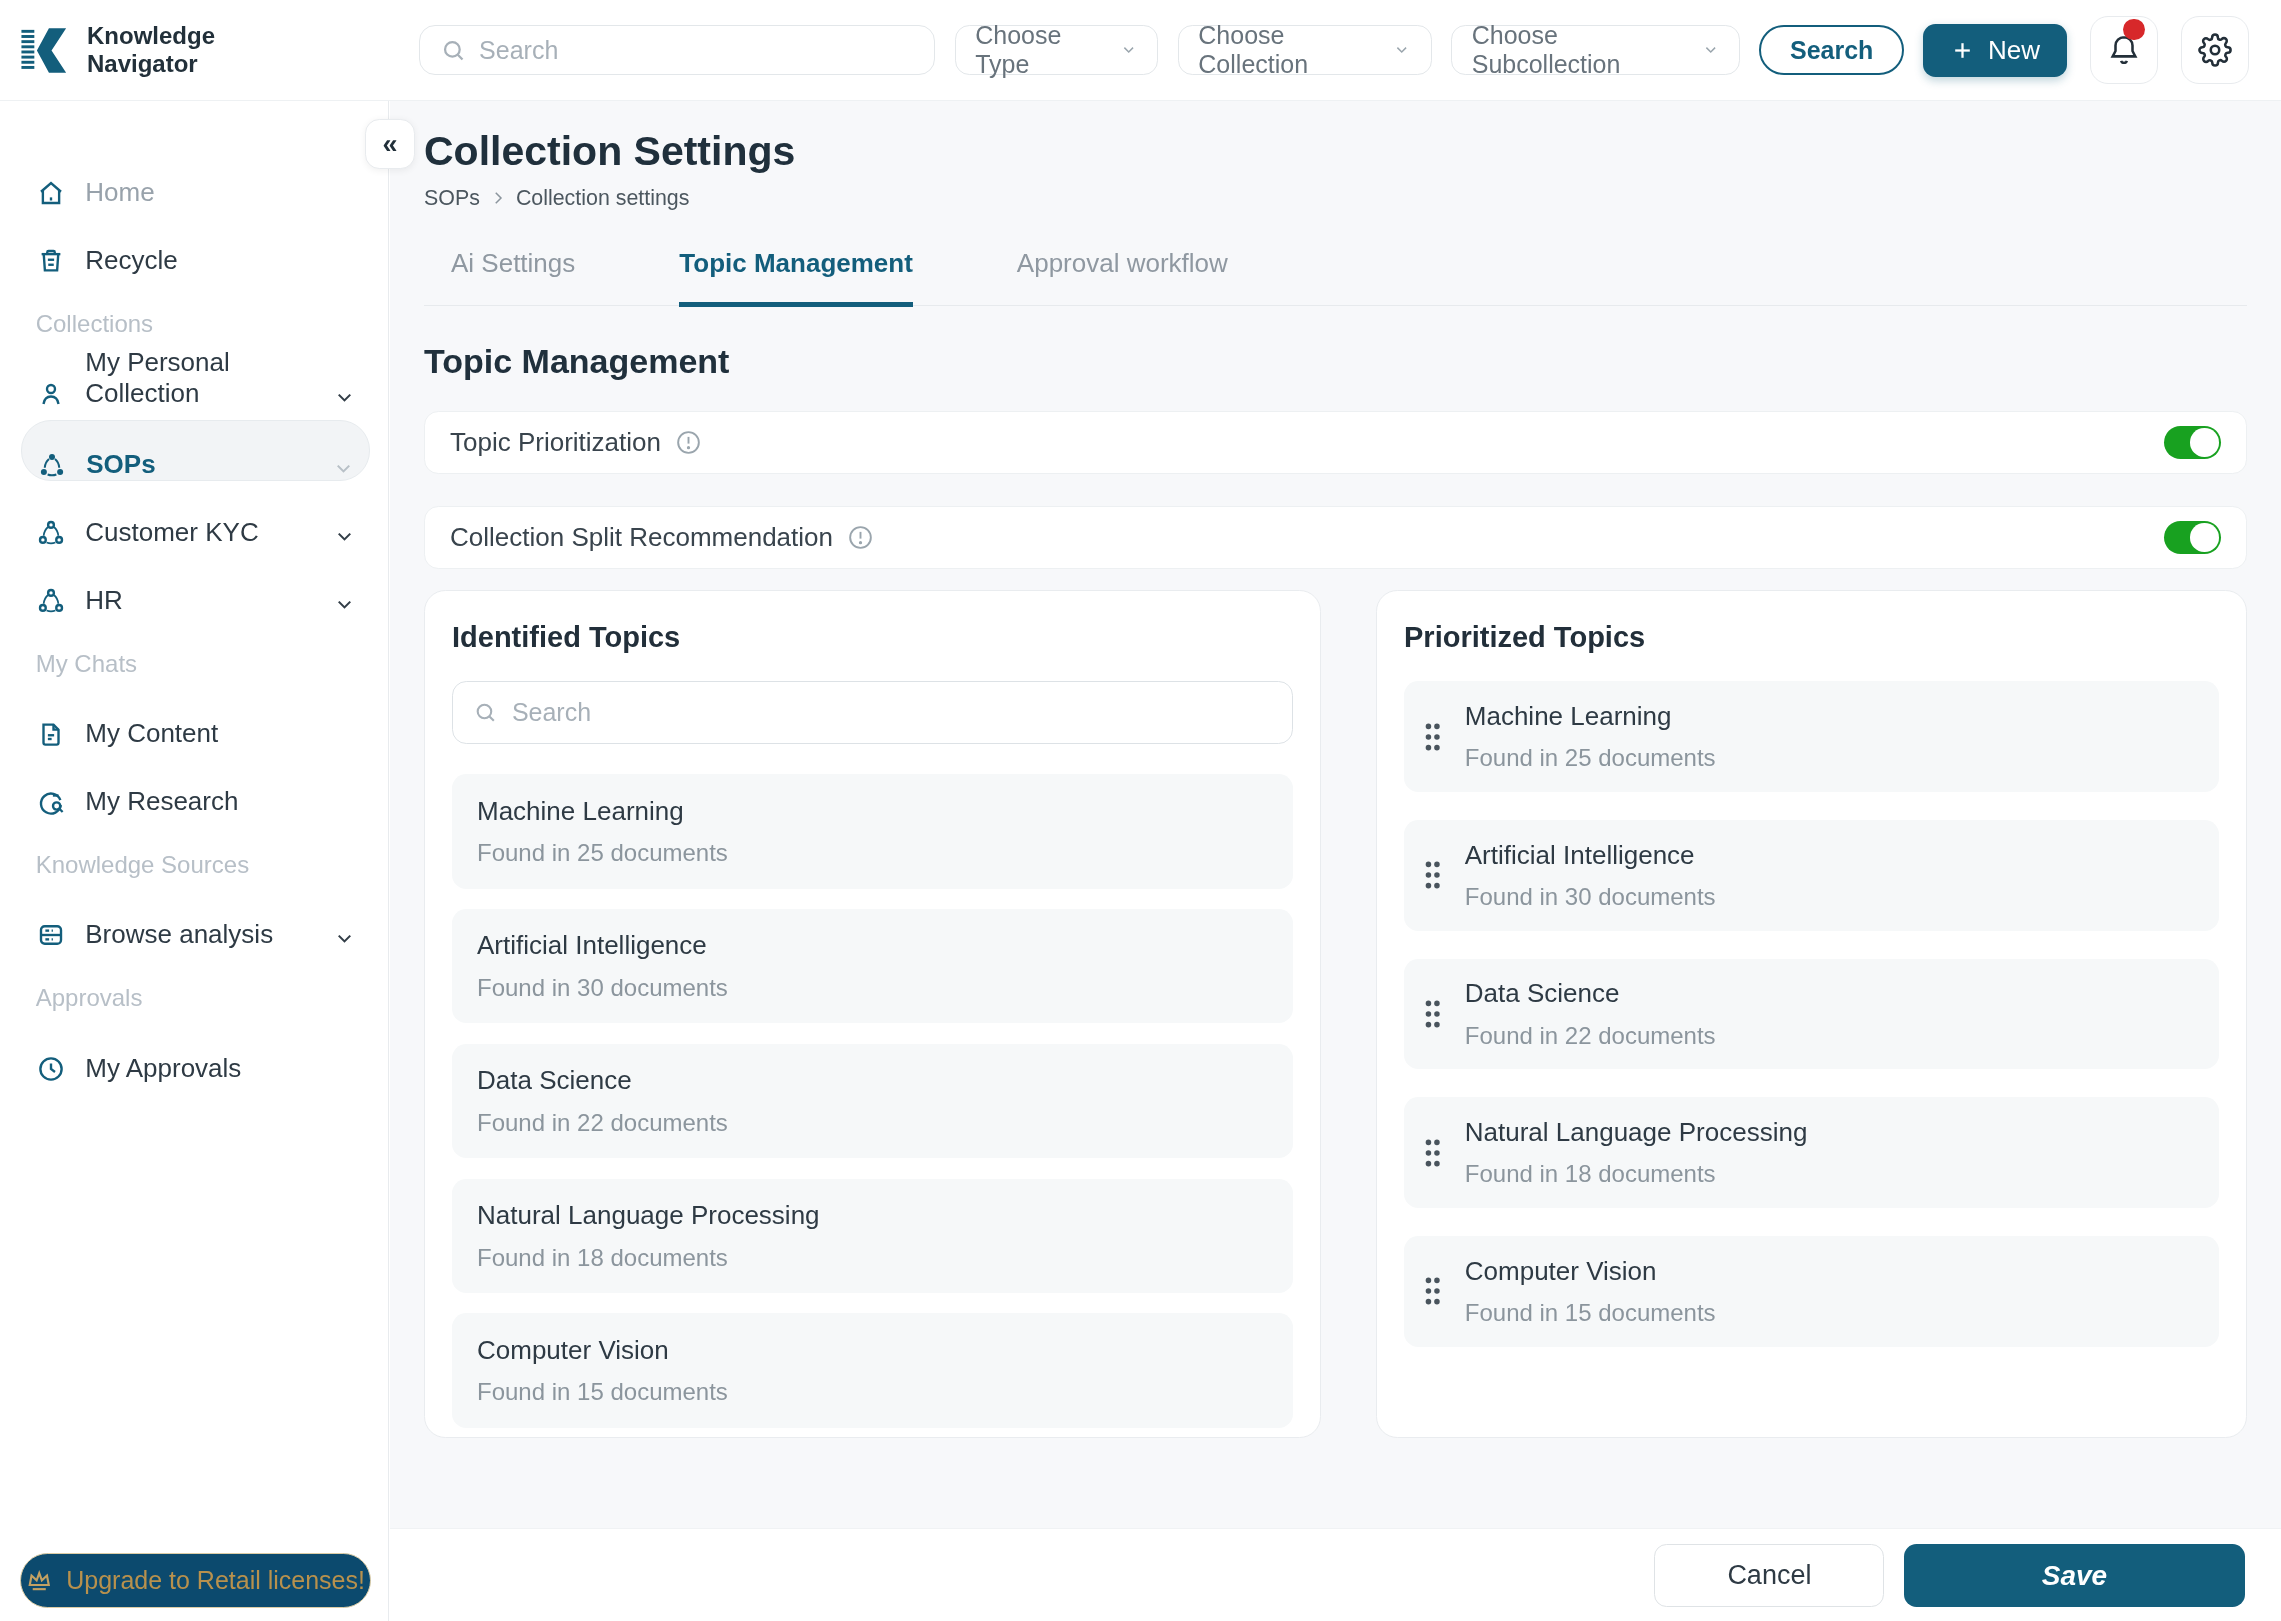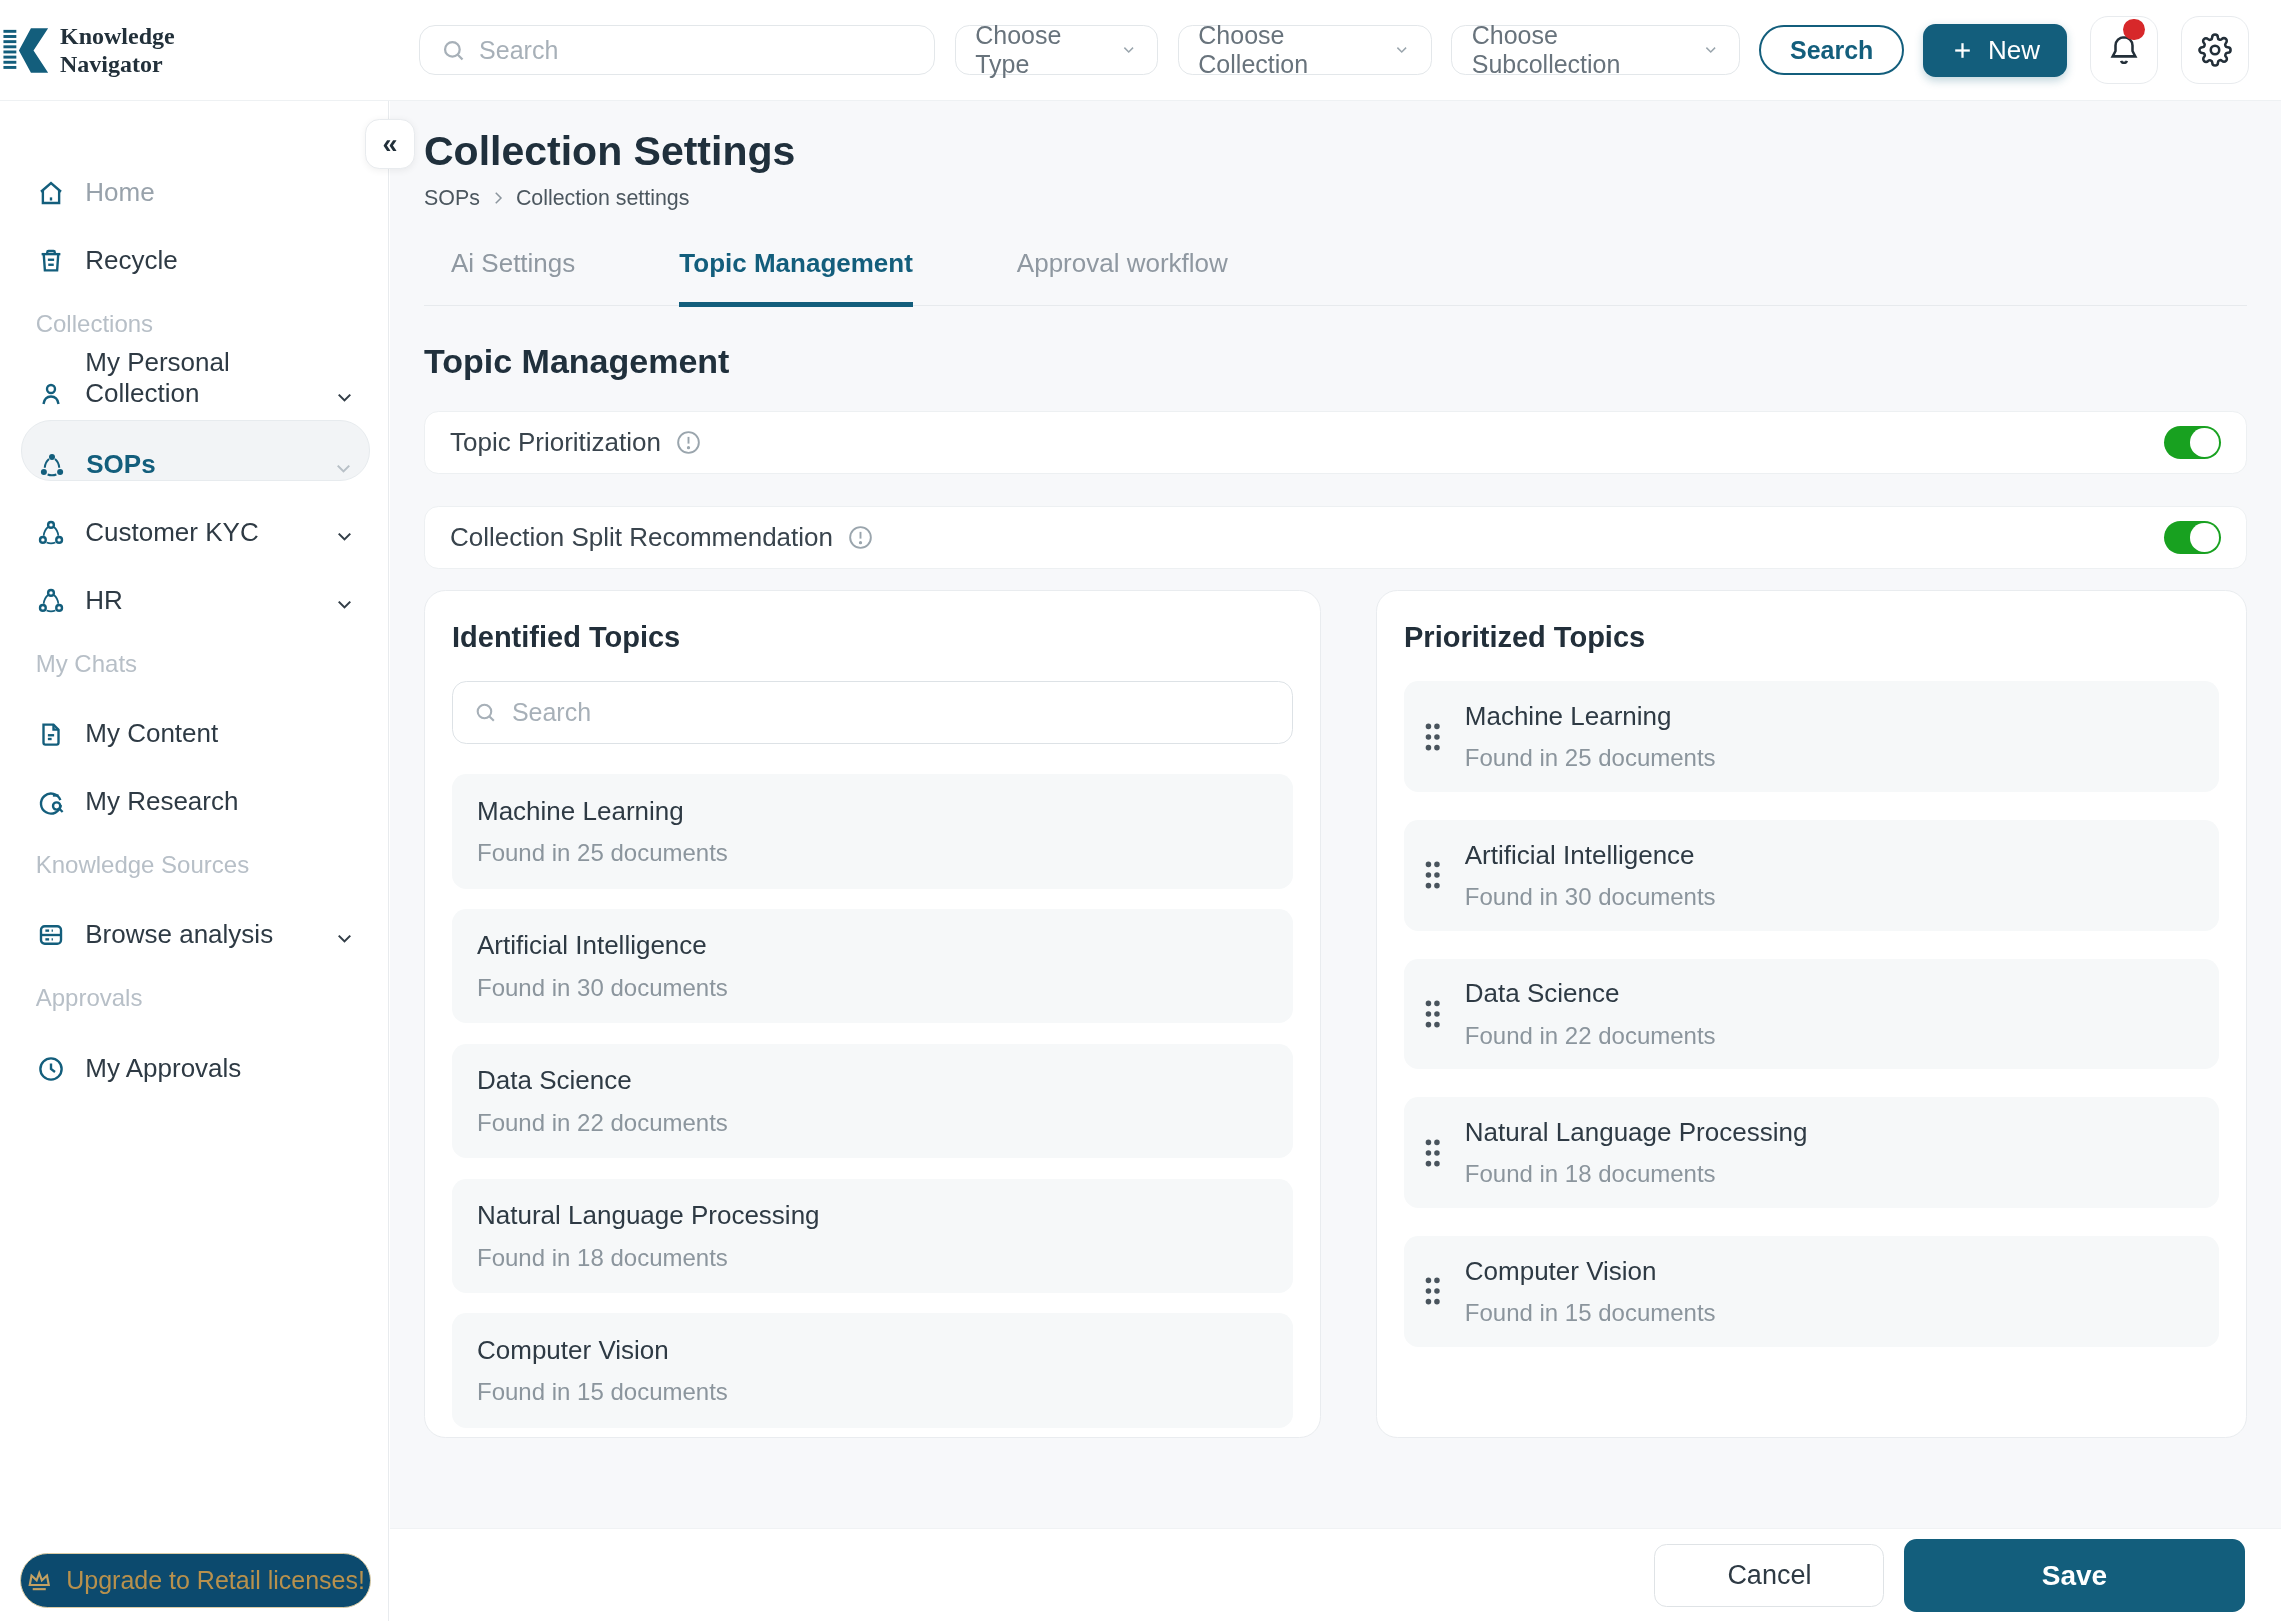--- a/index.html
+++ b/index.html
@@ -3,21 +3,21 @@
 <meta charset="utf-8">
 <style>
   * { margin:0; padding:0; box-sizing:border-box; }
   html,body { width:2281px; height:1622px; }
   body { font-family:"Liberation Sans", sans-serif; background:#fff; overflow:hidden; }
   .app { position:relative; width:2281px; height:1622px; background:#fff; }
 
   
   .topbar { position:absolute; left:0; top:0; right:0; height:101px; background:#fff;
             display:flex; align-items:center; border-bottom:0.9px solid #eef1f3; z-index:5; }
-  .logo-block { width:389px; flex:0 0 389px; display:flex; align-items:center; gap:5px; padding-left:0;font-family:Liberation Serif, serif; }
+  .logo-block { width:389px; flex:0 0 389px; display:flex; align-items:center; gap:14px; padding-left:18px; }
   .logo-mark { width:55px; height:55px; color:#135e7c; }
   .logo-text { font-size:24px; font-weight:700; color:#22303a; line-height:1.18; }
   .topbar-controls { flex:1; display:flex; align-items:center; gap:19.6px; padding:0 32px 0 30px; }
   .search-input { width:570px; height:50px; border:1.3px solid #e3e7ea; border-radius:16px; background:#fff;
                   display:flex; align-items:center; gap:12.5px; padding:0 19.6px; }
   .search-input .ph { font-size:25px; color:#a7b0b8; }
   .drop-btn { height:50px; border:1.3px solid #e3e7ea; border-radius:14.3px; background:#fff;
               display:flex; align-items:center; gap:14.3px; padding:0 19.6px; font-size:25px; color:#68737c; cursor:pointer; }
   .drop-btn svg { color:#9aa5ad; }
   .search-btn { height:50px; border:2.2px solid #135e7c; border-radius:25px; background:#fff; color:#135e7c;
@@ -84,22 +84,22 @@
   .ptopic-list { margin-top:27px; display:flex; flex-direction:column; gap:28px; }
   .ptopic-item { background:#f6f8f9; border-radius:14.3px; padding:19.6px 25px 19.6px 18px; display:flex; align-items:center; gap:21.4px; cursor:grab; }
   .drag-handle { flex:0 0 auto; display:flex; color:#49545d; cursor:grab; }
 
   
   .footer { position:absolute; left:390px; right:0; bottom:0; height:94px; background:#fff;
             border-top:0.9px solid #f0f2f4; display:flex; align-items:center; justify-content:flex-end;
             gap:19.6px; padding-right:36px; z-index:5; }
   .cancel-btn { width:230px; height:63px; border:1.3px solid #dfe3e6; border-radius:12.5px; background:#fff;
                 font-size:27px; color:#2e3a44; cursor:pointer; font-family:inherit; }
-  .save-btn { width:341px; height:73px; border:none; border-radius:12.5px; background:#135e7c; color:#fff;
-              font-size:28px; font-weight:700; cursor:pointer; font-family:inherit; }
+  .save-btn { width:341px; height:63px; border:none; border-radius:12.5px; background:#135e7c; color:#fff;
+              font-size:28px; font-weight:700; cursor:pointer; font-family:inherit;font-style:italic; }
 
   svg.ic { display:block; }
 </style>
 </head>
 <body>
 
 <div class="app">
 
   <div class="topbar">
     <div class="logo-block">

